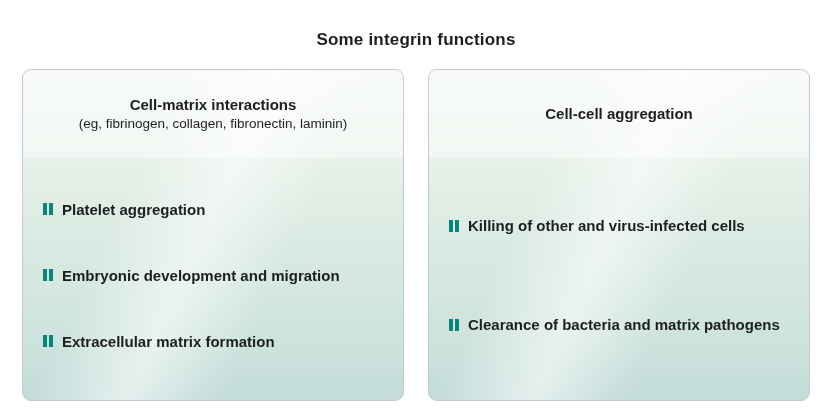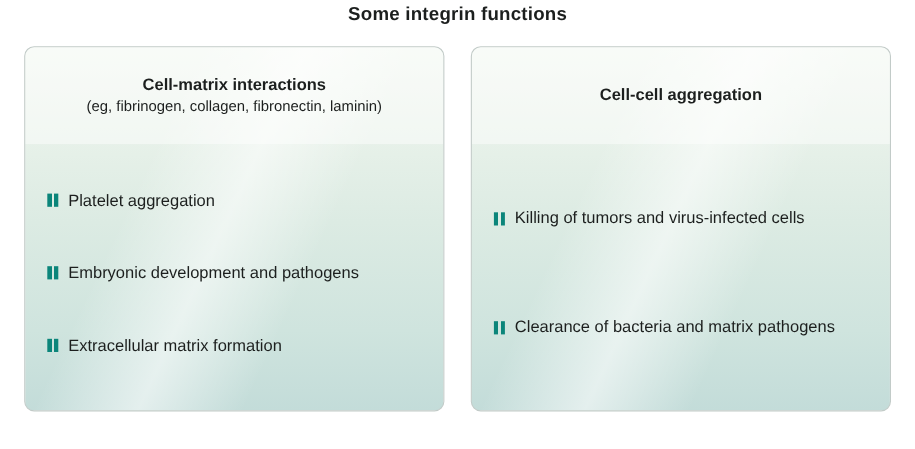--- a/index.html
+++ b/index.html
@@ -12,21 +12,21 @@
   body{
     background:#ffffff;
     font-family:"Liberation Sans", sans-serif;
     color:var(--text);
     overflow:hidden;
   }
   .figure-title{
     text-align:center;
     font-size:17px;
     font-weight:bold;
-    padding-top:3px;
+    padding-top:30px;
     letter-spacing:.2px;
   }
   .panels{
     display:flex;
     gap:24px;
     padding:0 22px;
     margin-top:19px;
   }
   .panel{
     flex:1 1 0;
@@ -66,20 +66,21 @@
     display:flex;
     flex-direction:column;
     justify-content:space-around;
     padding:18px 16px 26px 20px;
   }
   .item{
     display:flex;
     align-items:center;
     gap:9px;
     font-size:15px;
+    font-weight:bold;
   }
   .bullet{
     flex:0 0 auto;
     width:10px;
     height:12px;
     background:linear-gradient(to right,
       var(--accent) 0 4px,
       transparent 4px 6px,
       var(--accent) 6px 10px);
   }
@@ -96,38 +97,38 @@
       <div class="head">Cell-matrix interactions</div>
       <div class="subhead">(eg, fibrinogen, collagen, fibronectin, laminin)</div>
     </div>
     <div class="panel-body">
       <div class="item">
         <span class="bullet"></span>
         <span>Platelet aggregation</span>
       </div>
       <div class="item">
         <span class="bullet"></span>
-        <span>Embryonic development and pathogens</span>
+        <span>Embryonic development and migration</span>
       </div>
       <div class="item">
         <span class="bullet"></span>
         <span>Extracellular matrix formation</span>
       </div>
     </div>
   </div>
 
   <div class="panel">
     <div class="panel-header">
       <div class="head">Cell-cell aggregation</div>
 
     </div>
     <div class="panel-body">
       <div class="item">
         <span class="bullet"></span>
-        <span>Killing of tumors and virus-infected cells</span>
+        <span>Killing of other and virus-infected cells</span>
       </div>
       <div class="item">
         <span class="bullet"></span>
         <span>Clearance of bacteria and matrix pathogens</span>
       </div>
     </div>
   </div>
 
 </div>
 

